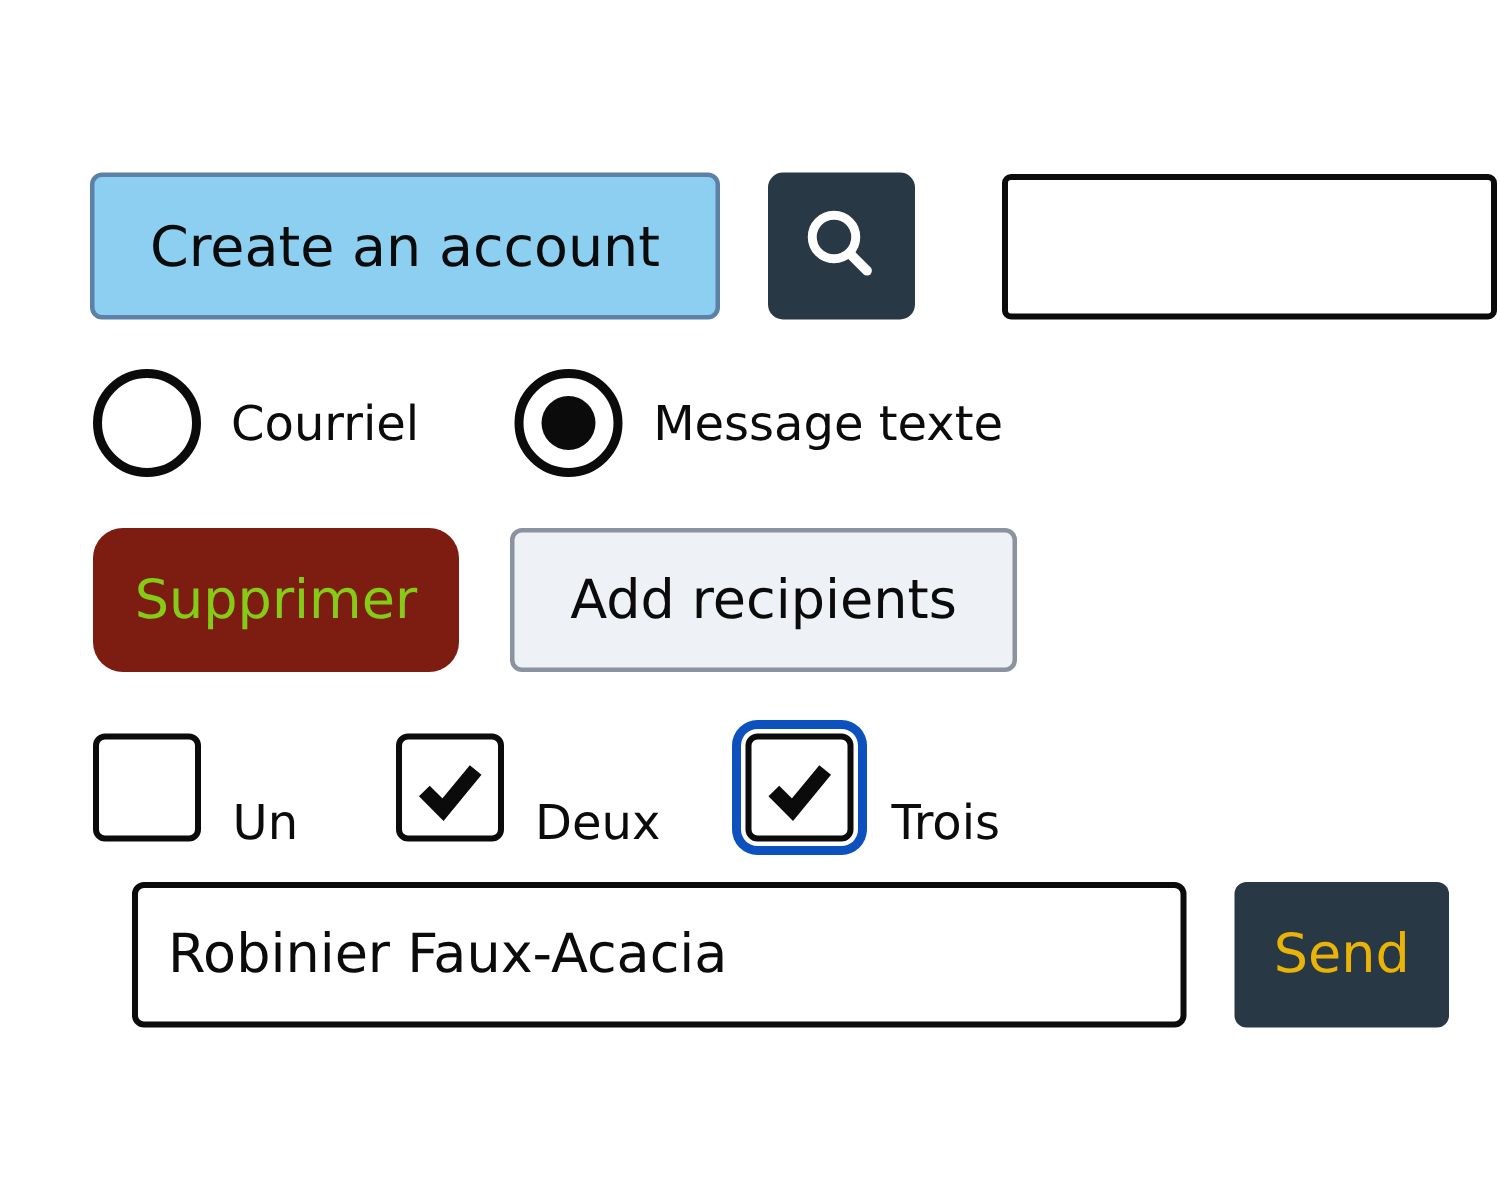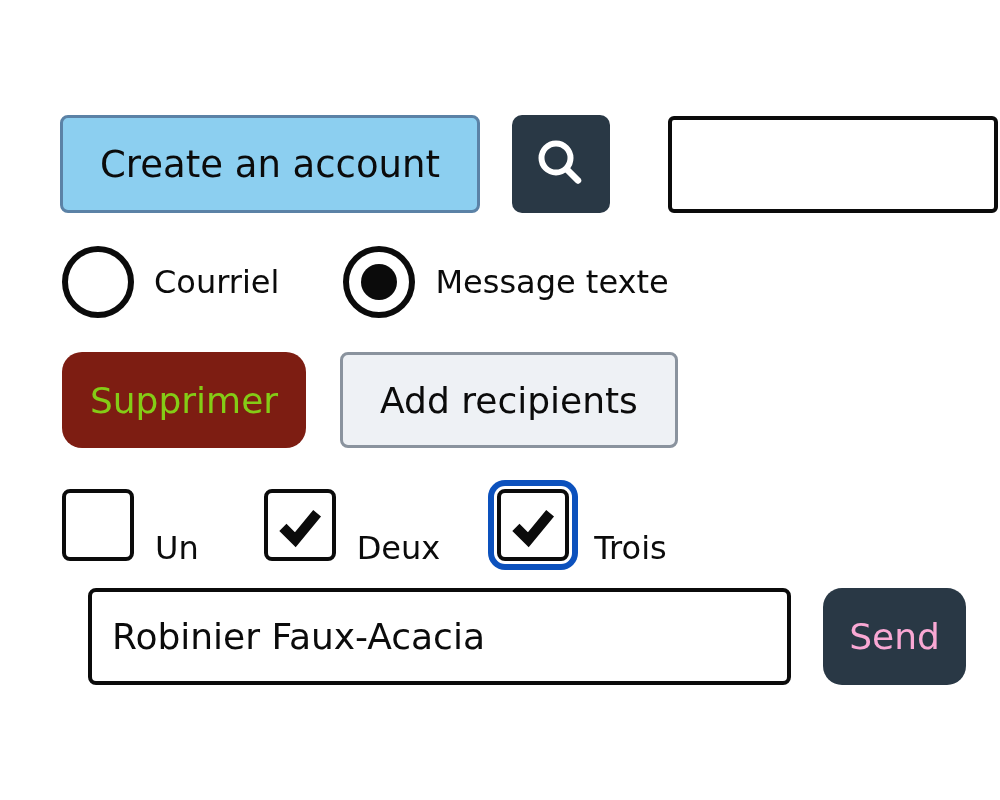--- a/index.html
+++ b/index.html
@@ -46,21 +46,21 @@
   .btn-danger{
     width:244px;height:96px;background:var(--danger-red);
     border:none;border-radius:20px;color:#84cc16;
   }
   .btn-neutral{
     width:338px;height:96px;background:var(--neutral-button-bg);
     border:3px solid var(--neutral-button-border);border-radius:8px;
   }
   .btn-send{
     width:143px;height:97px;background:var(--dark-navy);
-    border:none;border-radius:19px;color:#f9a8d4;
+    border:none;border-radius:8px;color:#eab308;
   }
 
   .text-input{
     height:97px;border:4px solid var(--ink);border-radius:8px;
     font-size:36px;color:var(--ink);padding:0 20px;background:#ffffff;
     font-family:inherit;outline:none;margin-left:26px;
   }
   #top-text-input{width:330px;border-radius:6px;}
   #message-input{width:703px;}
 

